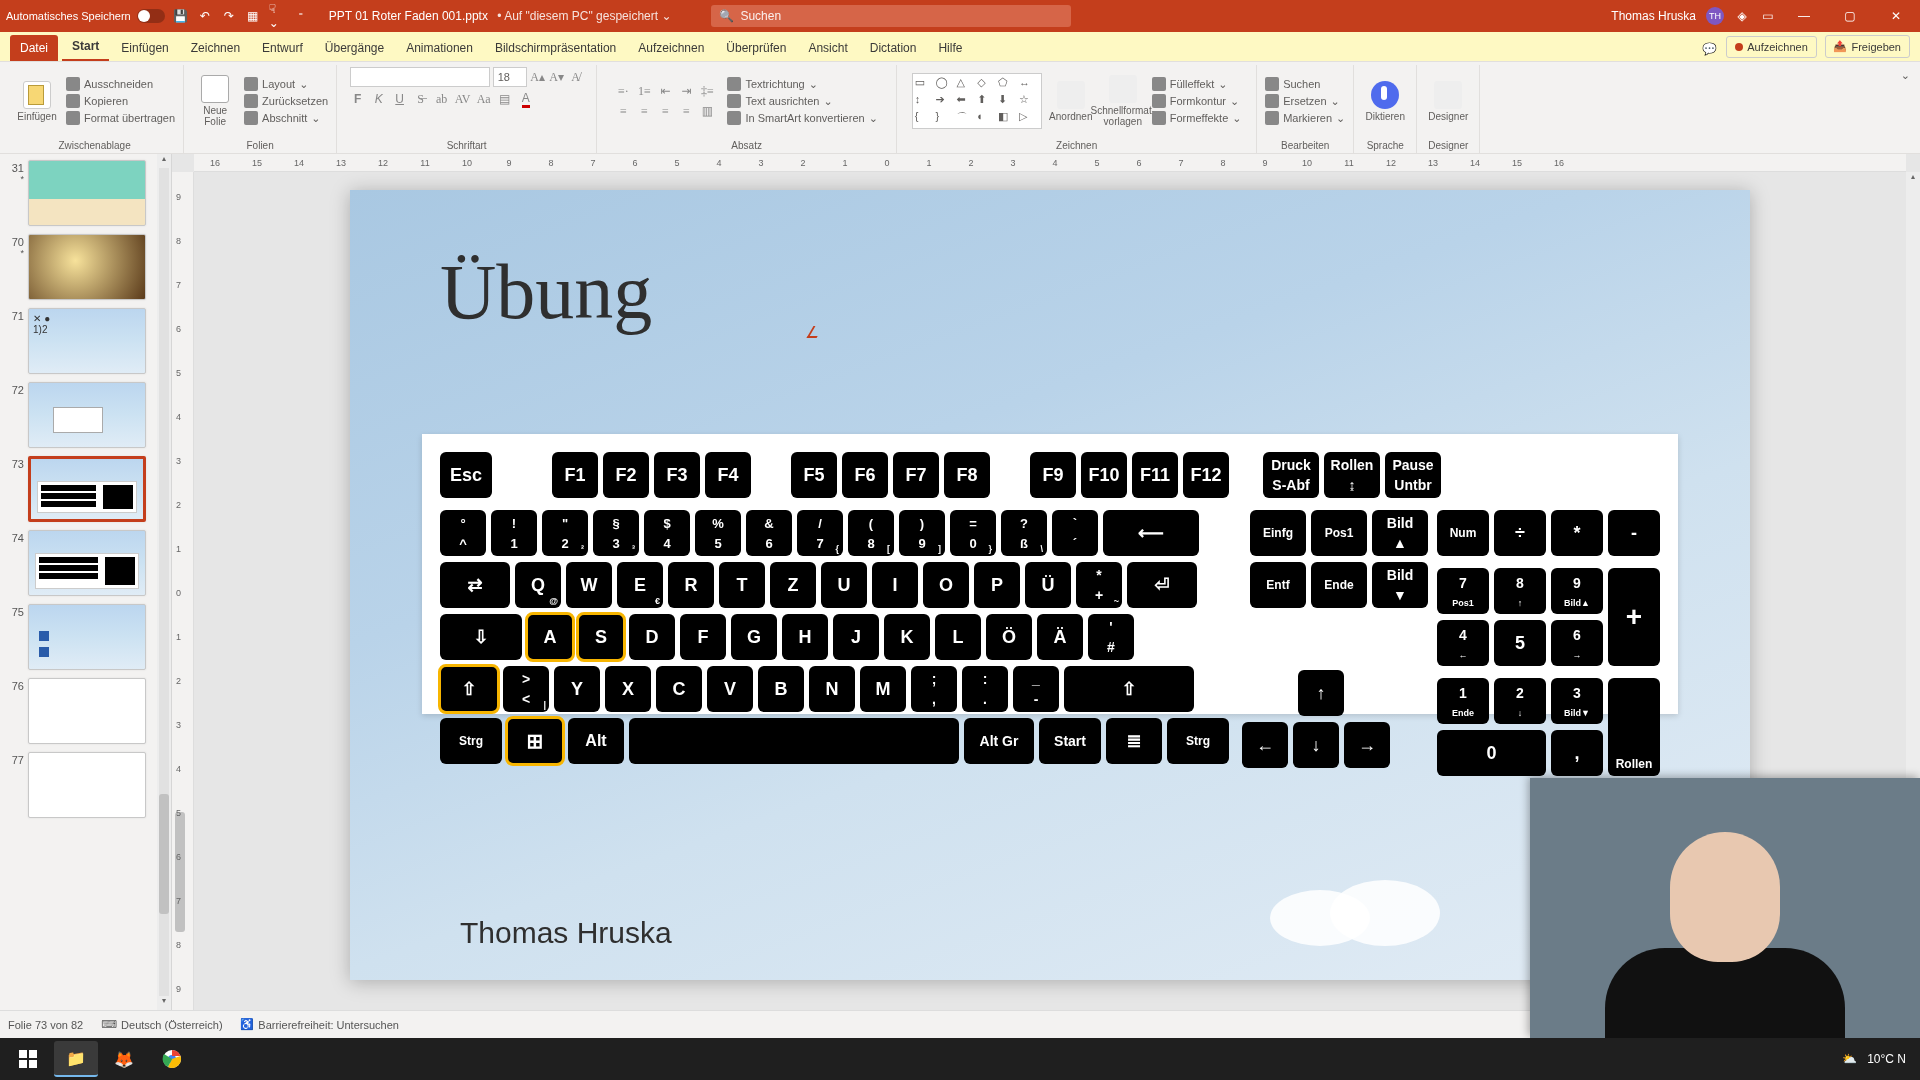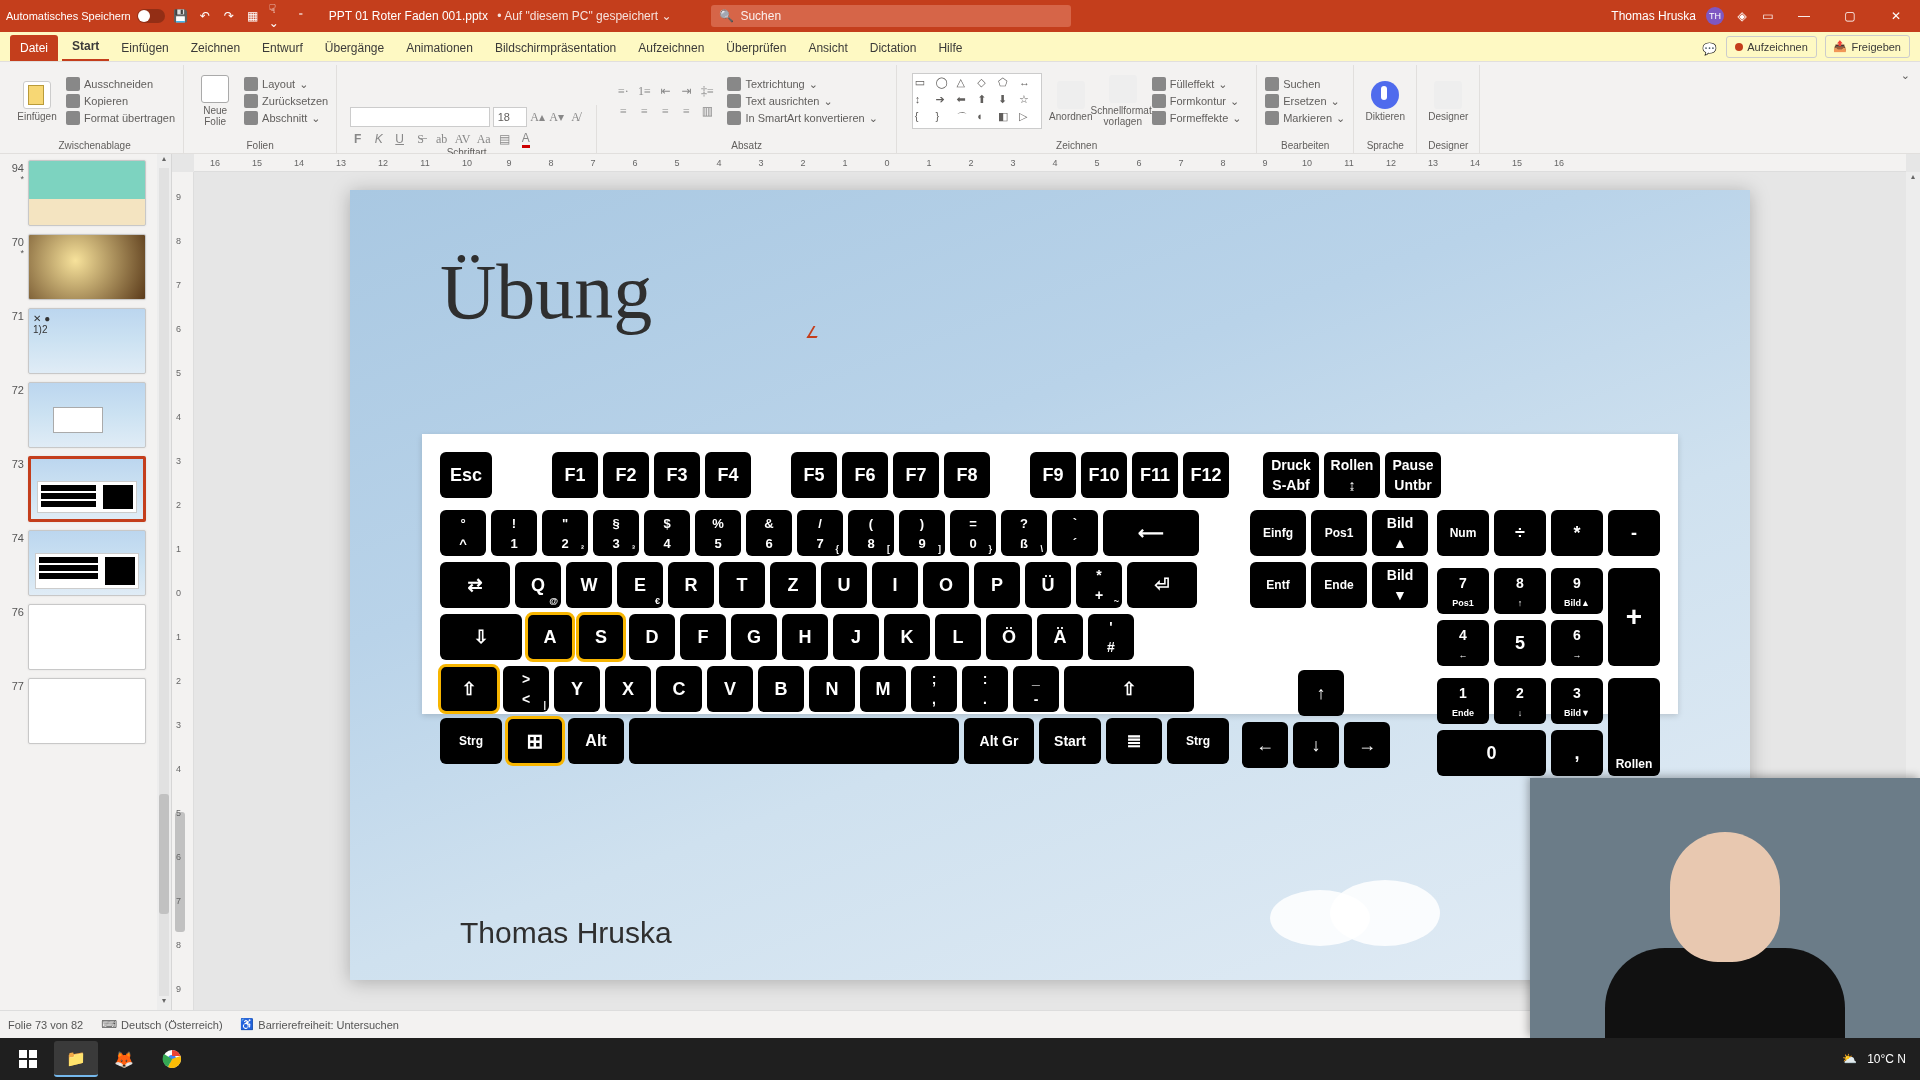--- a/index.html
+++ b/index.html
@@ -229,21 +229,21 @@
         <div class="stack-item">
             <span class="sm-icon"></span>
             <span>Abschnitt</span>
             <span>⌄</span>
           </div>
       </div>
     </div>
     <div class="caption">Folien</div>
   </div>
 
-  <div class="group" style="min-width:260px;margin-top:40px;">
+  <div class="group" style="min-width:260px;">
     <div class="body" style="flex-direction:column;align-items:flex-start;gap:4px;">
       <div class="font-row">
         <div class="fbox" style="width:140px;"></div>
         <div class="fbox" style="width:34px;">18</div>
         <span class="icon-sm">A▴</span>
         <span class="icon-sm">A▾</span>
         <span class="icon-sm">A̸</span>
       </div>
       <div class="icon-row">
         <span class="icon-sm">
@@ -403,21 +403,21 @@
     <div class="caption">Designer</div>
   </div>
   <div style="margin-left:auto;display:flex;align-items:flex-start;padding:4px;">⌄</div>
 </div>
 
 <div class="workspace">
 
   <div class="slide-panel">
     <div class="thumbs">
       <div class="thumb-row">
-          <div class="thumb-num"><span>94</span><div style="font-size:9px;">*</div></div>
+          <div class="thumb-num"><span>31</span><div style="font-size:9px;">*</div></div>
           <div class="thumb" style="background:linear-gradient(#7dd3c0 60%,#f4e4c1 60%);"></div>
         </div>
       <div class="thumb-row">
           <div class="thumb-num"><span>70</span><div style="font-size:9px;">*</div></div>
           <div class="thumb" style="background:radial-gradient(circle at 40% 40%,#f7e29b,#5a3a1a);"></div>
         </div>
       <div class="thumb-row">
           <div class="thumb-num">71</div>
           <div class="thumb sky">
             <div class="t-inner" style="font-size:10px;">✕ ●<br>1)2</div>
@@ -443,20 +443,29 @@
           </div>
         </div>
       <div class="thumb-row">
           <div class="thumb-num">74</div>
           <div class="thumb sky">
             <div class="mini-kbd">
               <div class="mk" style="left:3px;top:3px;right:40px;height:6px;"></div>
               <div class="mk" style="left:3px;top:11px;right:40px;height:6px;"></div>
               <div class="mk" style="left:3px;top:19px;right:40px;height:6px;"></div>
               <div class="mk" style="right:3px;top:3px;width:30px;bottom:3px;"></div>
+            </div>
+          </div>
+        </div>
+      <div class="thumb-row">
+          <div class="thumb-num">75</div>
+          <div class="thumb sky">
+            <div class="t-inner">
+              <div style="position:absolute;left:6px;top:22px;width:10px;height:10px;background:#2a5caa;"></div>
+              <div style="position:absolute;left:6px;top:38px;width:10px;height:10px;background:#2a5caa;"></div>
             </div>
           </div>
         </div>
       <div class="thumb-row">
           <div class="thumb-num">76</div>
           <div class="thumb"></div>
         </div>
       <div class="thumb-row">
           <div class="thumb-num">77</div>
           <div class="thumb"></div>
@@ -714,21 +723,21 @@
               <div class="key" style="min-width:330px;"></div>
               <div class="key small" style="min-width:70px;font-size:14px;">Alt Gr</div>
               <div class="key small" style="min-width:62px;font-size:14px;">Start</div>
               <div class="key" style="min-width:56px;">≣</div>
               <div class="key small" style="min-width:62px;">Strg</div>
             </div>
 
             <div class="nav-sec">
               <div style="height:58px;"></div>
               <div class="krow">
-                <div class="key small" style="min-width:56px;border-radius:7px;">Einfg</div>
+                <div class="key small" style="min-width:56px;">Einfg</div>
                 <div class="key small" style="min-width:56px;">Pos1</div>
                 <div class="key small sup" style="min-width:56px;">
                     <span>Bild</span>
                     <span>▲</span>
                   </div>
               </div>
               <div class="krow">
                 <div class="key small" style="min-width:56px;">Entf</div>
                 <div class="key small" style="min-width:56px;">Ende</div>
                 <div class="key small sup" style="min-width:56px;">

